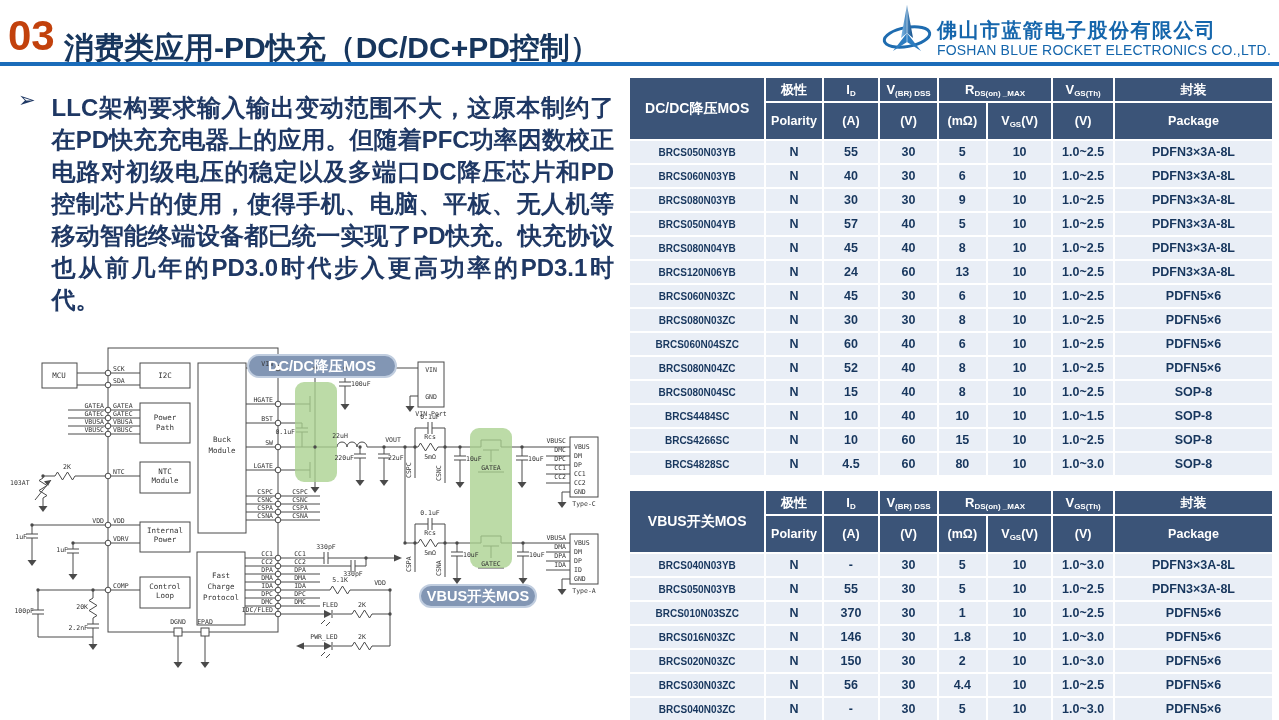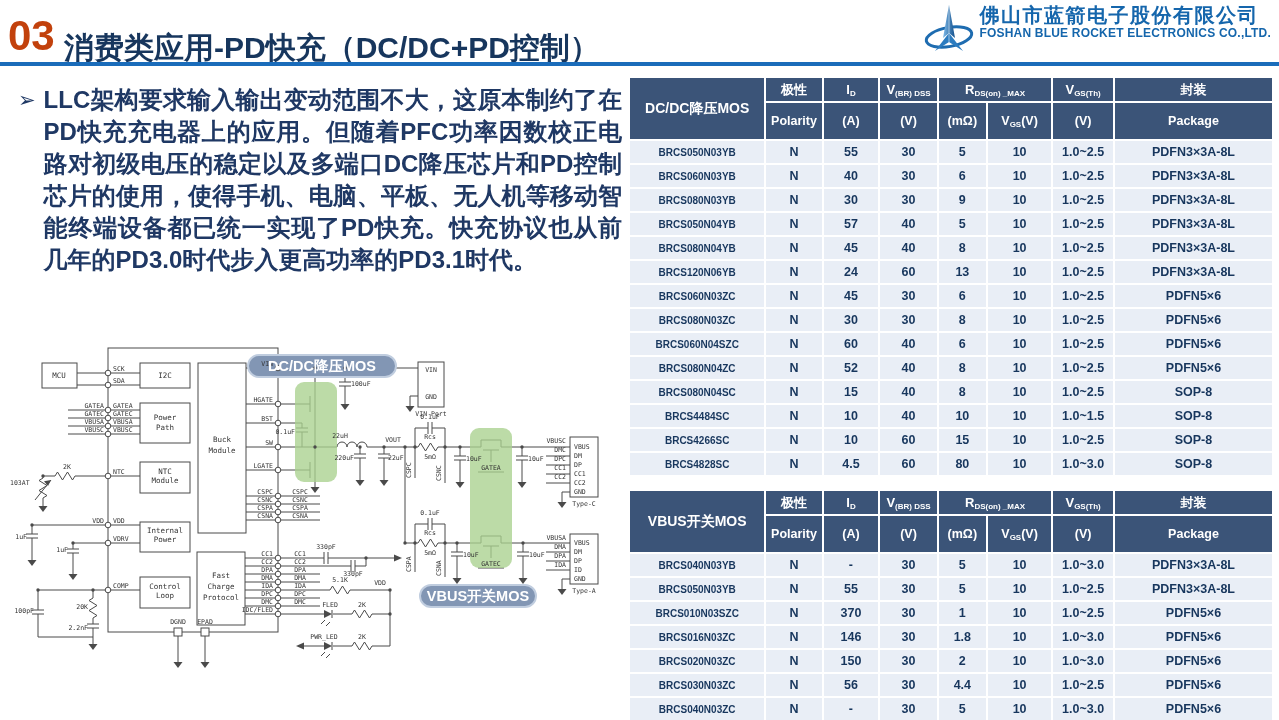--- a/index.html
+++ b/index.html
@@ -3,28 +3,28 @@
 <meta charset="utf-8">
 <style>
   html,body{margin:0;padding:0;background:#fff}
   .page{position:relative;width:1279px;height:720px;background:#fff;overflow:hidden;
         font-family:"Liberation Sans","DejaVu Sans",sans-serif}
   
   .hdr-num{position:absolute;left:8px;top:12px;font-size:42px;font-weight:bold;color:#c2410c;
            text-shadow:1px 1px 0 #fff}
   .hdr-title{position:absolute;left:52px;top:16px;font-size:30px;font-weight:bold;color:#17365d;white-space:nowrap}
   .rule{position:absolute;left:0;top:62px;width:1279px;height:4px;background:#1a6cba}
-  .logo{position:absolute;right:8px;top:4px;display:flex;align-items:flex-start;gap:2px}
+  .logo{position:absolute;right:8px;top:4px;display:flex;align-items:flex-end;gap:2px}
   .logo-texts{display:flex;flex-direction:column;line-height:1.15}
   .logo-cn{font-size:20px;font-weight:bold;color:#1566ac;letter-spacing:1.5px}
-  .logo-en{font-size:12px;font-weight:bold;color:#1566ac;letter-spacing:.2px}
+  .logo-en{font-size:14px;font-weight:normal;color:#1566ac;letter-spacing:.2px}
   
   .intro{position:absolute;left:18px;top:84px;width:604px;display:flex;gap:8px}
   .intro .marker{flex:0 0 auto;font-size:21px;color:#1f3864;padding-top:4px}
-  .intro p{margin:0;font-size:24px;font-weight:bold;color:#1f3864;line-height:32px;text-align:justify}
+  .intro p{margin:8px;font-size:24px;font-weight:bold;color:#1f3864;line-height:32px;text-align:justify}
   
   .schematic{position:absolute;left:8px;top:330px}
   .schematic text{font-family:"DejaVu Sans Mono",monospace;font-size:6.5px;fill:#333}
   .schematic .bl{font-size:7.5px;text-anchor:middle}
   .schematic .md{text-anchor:middle}
   .schematic .en{text-anchor:end}
   .schematic .pill-t{font-family:"Liberation Sans","DejaVu Sans",sans-serif;font-size:14.5px;
                      font-weight:bold;fill:#fff;text-anchor:middle}
   
   .tables{position:absolute;left:628px;top:76px;width:646px}

